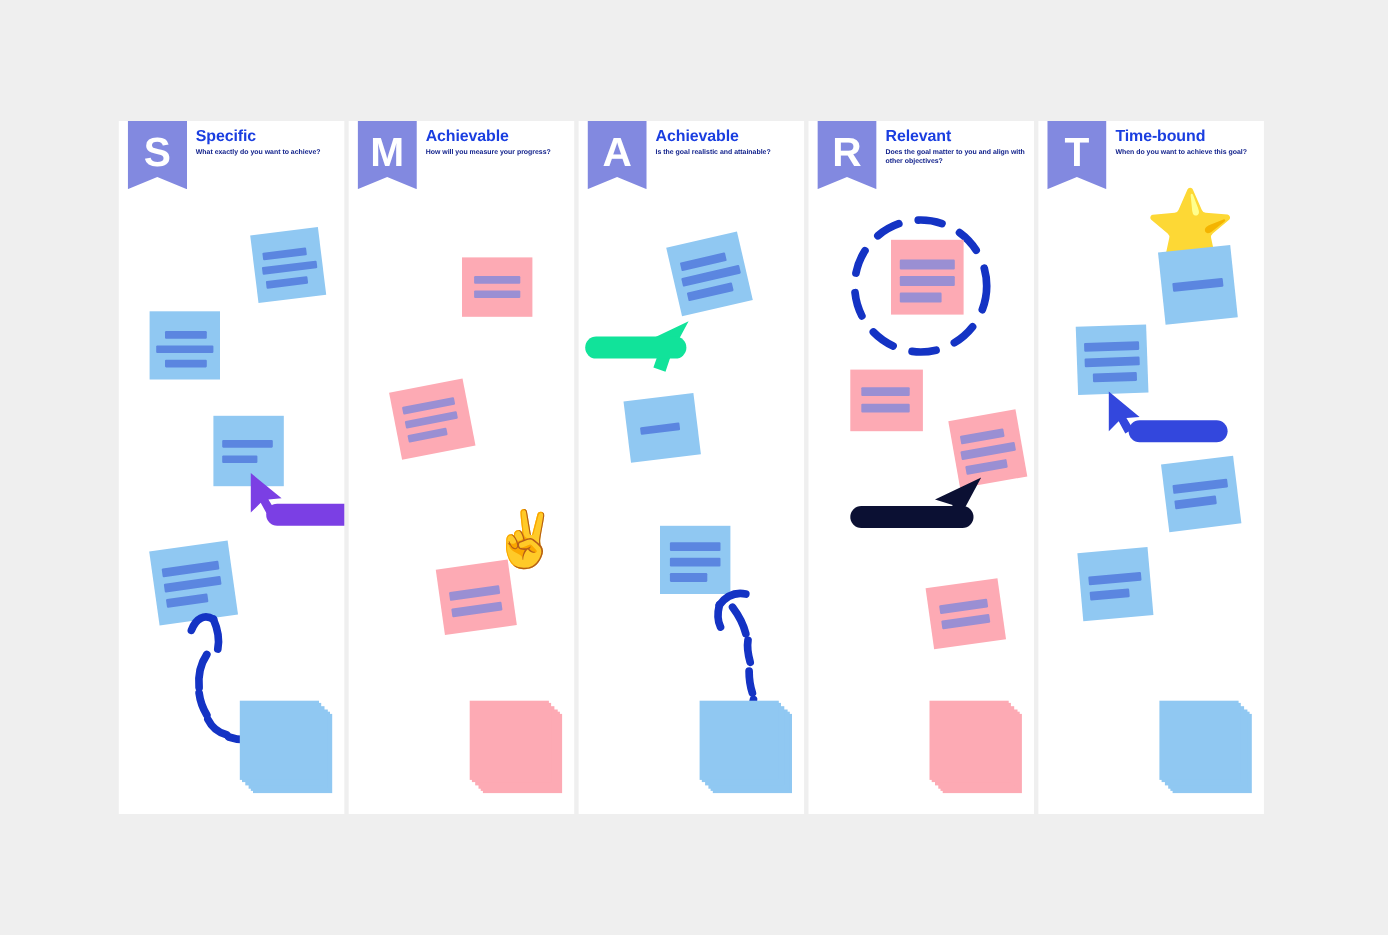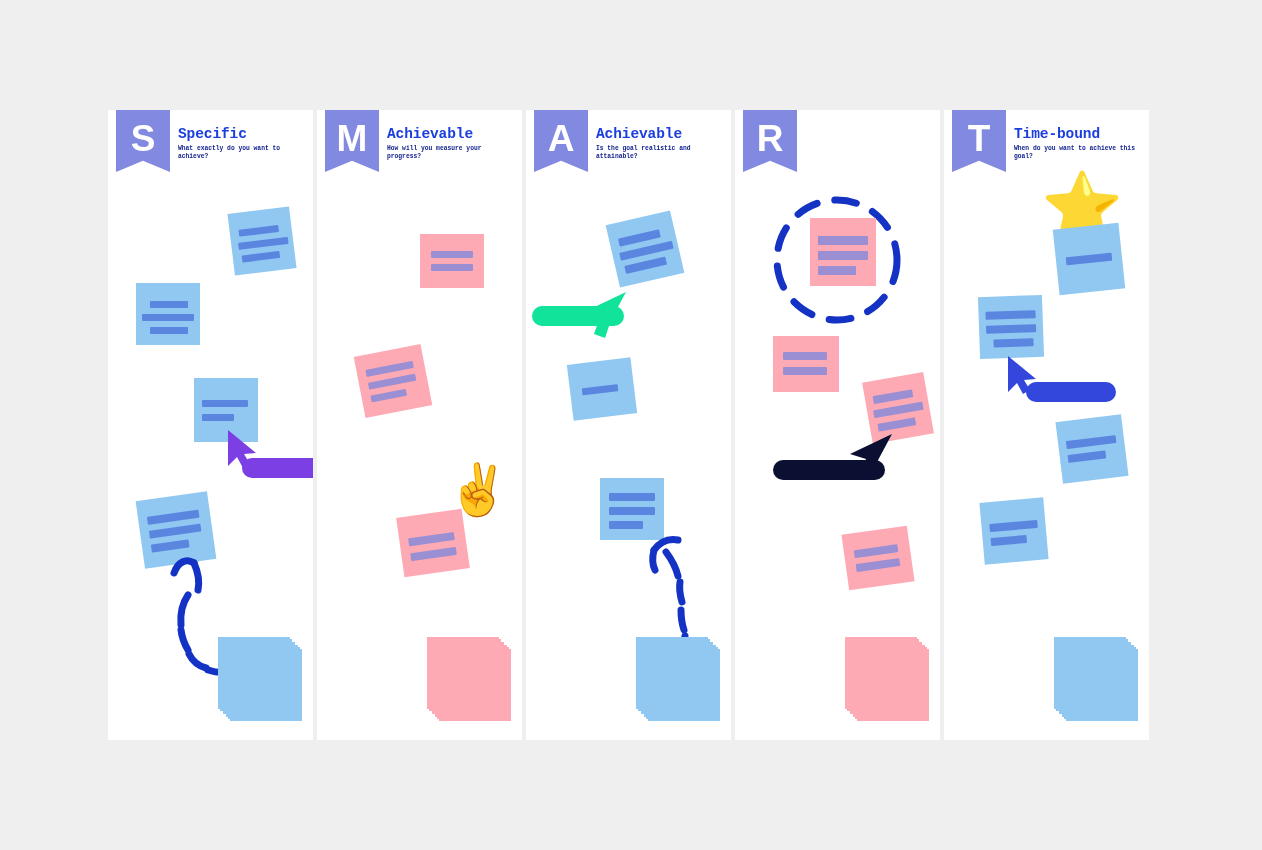--- a/index.html
+++ b/index.html
@@ -53,23 +53,22 @@
     color: #ffffff;
     font-size: 37px;
     font-weight: bold;
     text-align: center;
     line-height: 58px;
     font-family: "Liberation Sans", sans-serif;
   }
   .head-text {
     position: absolute;
     left: 70px;
-    top: 17px;
+    top: 7px;
     width: 128px;
-    font-family: Liberation Mono, monospace;
   }
   .head-title {
     color: #1a3ee0;
     font-size: 14.5px;
     font-weight: bold;
     letter-spacing: -0.1px;
     line-height: 15px;
   }
   .head-sub {
     color: #12228c;
@@ -280,20 +279,24 @@
       <div class="sheet" style="left:8px;top:8px;"></div>
       <div class="sheet" style="left:5px;top:5px;"></div>
       <div class="sheet" style="left:2px;top:2px;"></div>
       <div class="sheet" style="left:0;top:0;"></div>
     </div>
   </div>
 
   <div class="column">
     <div class="col-header">
       <div class="badge">R</div>
+      <div class="head-text">
+        <div class="head-title">Relevant</div>
+        <div class="head-sub">Does the goal matter to you and align with other objectives?</div>
+      </div>
     </div>
 
     <div class="sketch" style="left:32px;top:80px;">
       <svg width="140" height="140" viewBox="0 0 140 140">
         <circle cx="70" cy="70" r="60" fill="none" stroke="#1433c4" stroke-width="7" stroke-linecap="round" stroke-dasharray="22 18"></circle>
       </svg>
     </div>
 
     <div class="note note-pink" style="left:75px;top:108px;width:66px;height:68px;">
       <div class="line" style="left:8px;top:18px;width:50px;height:9px;"></div>

